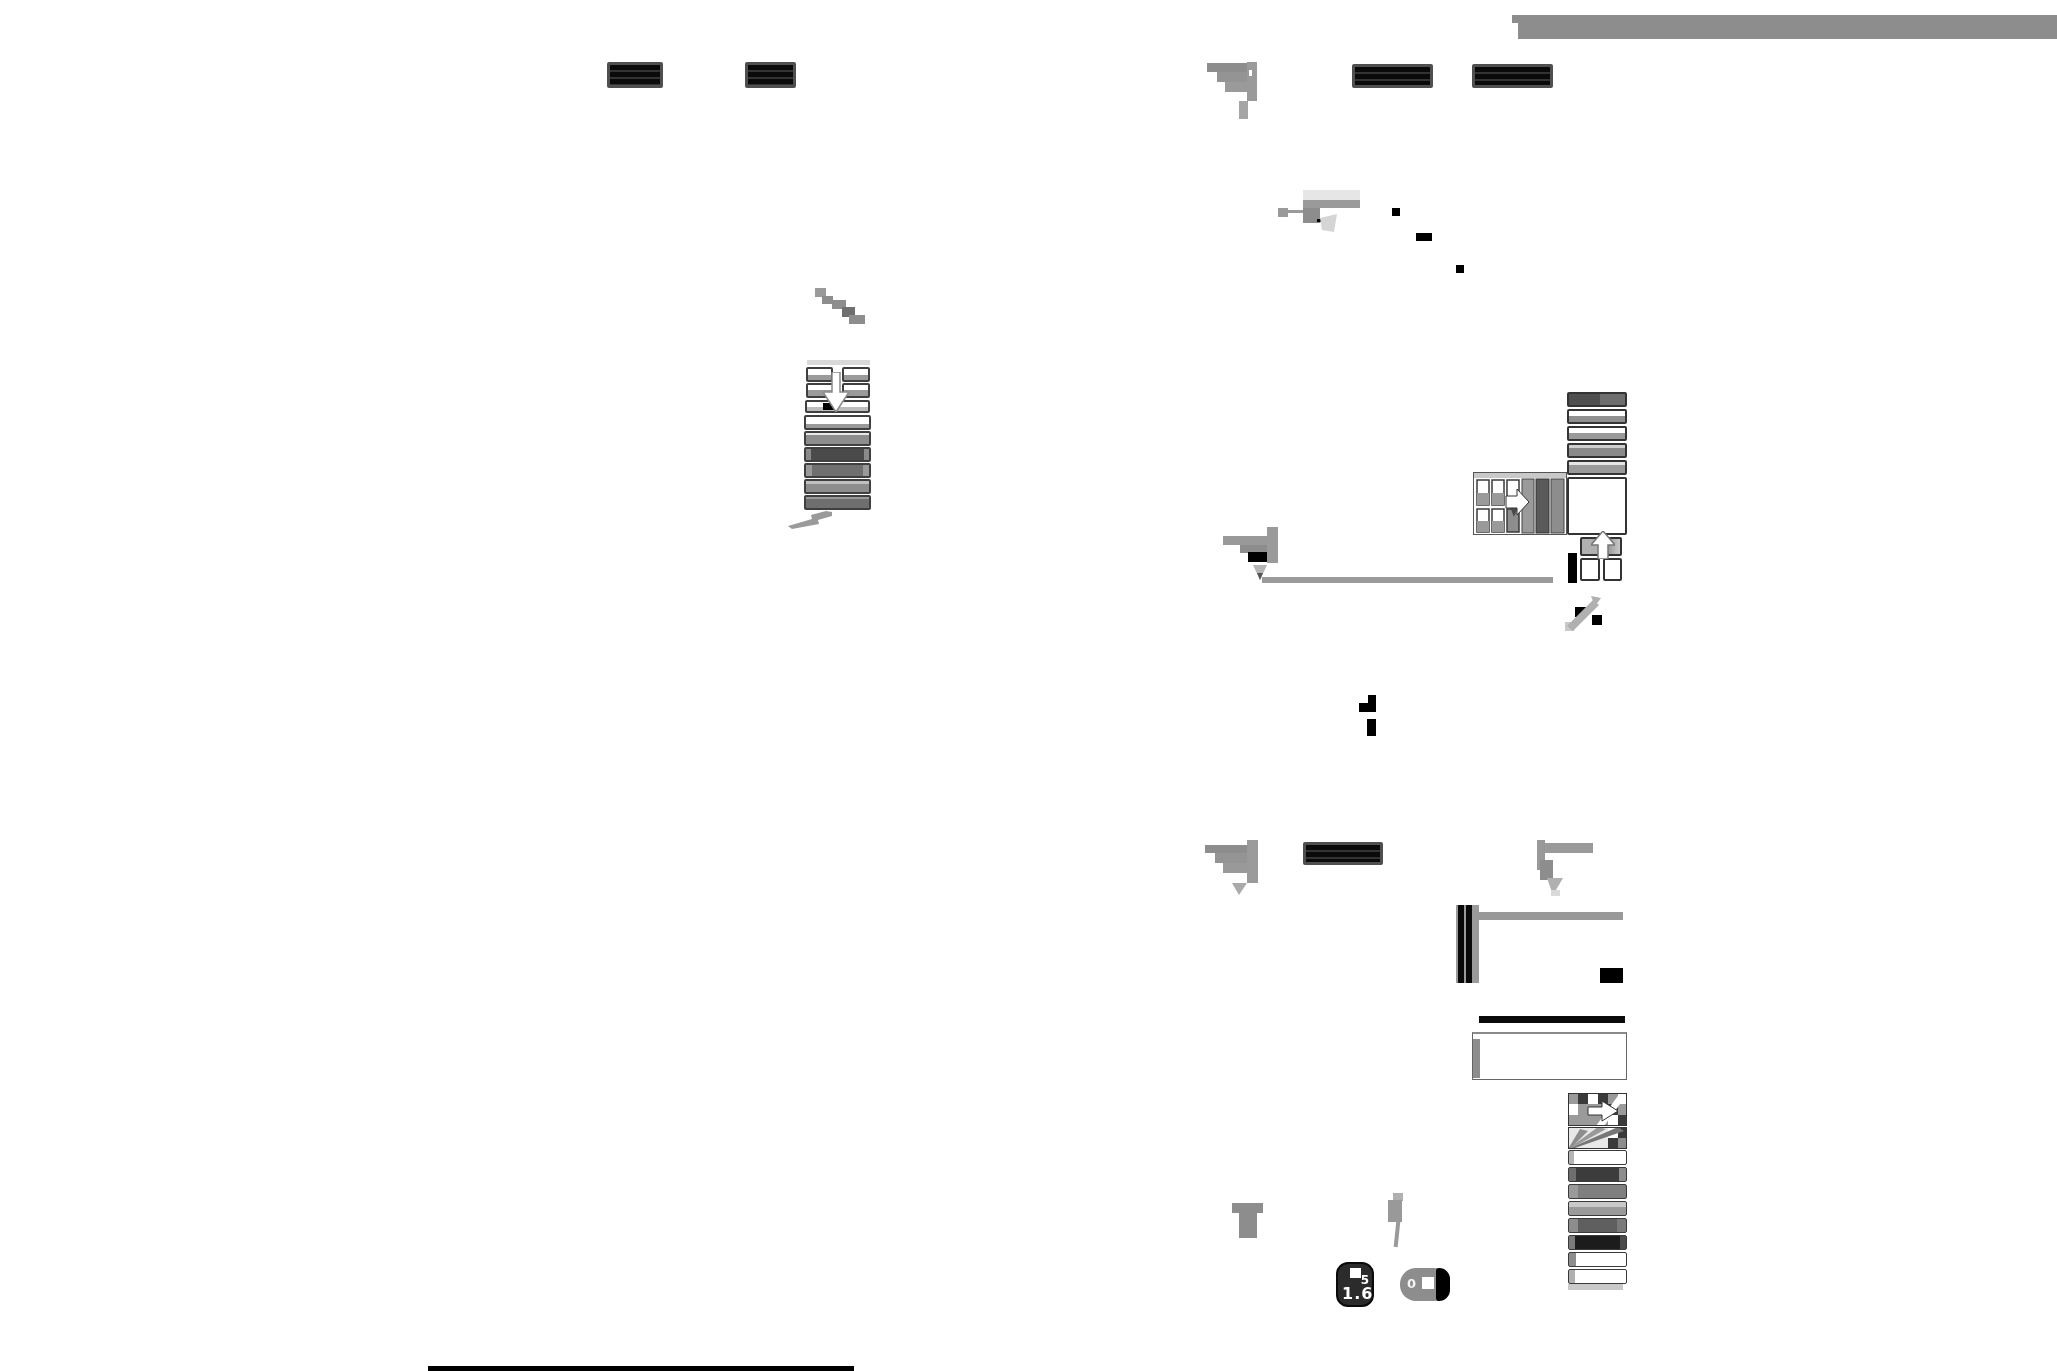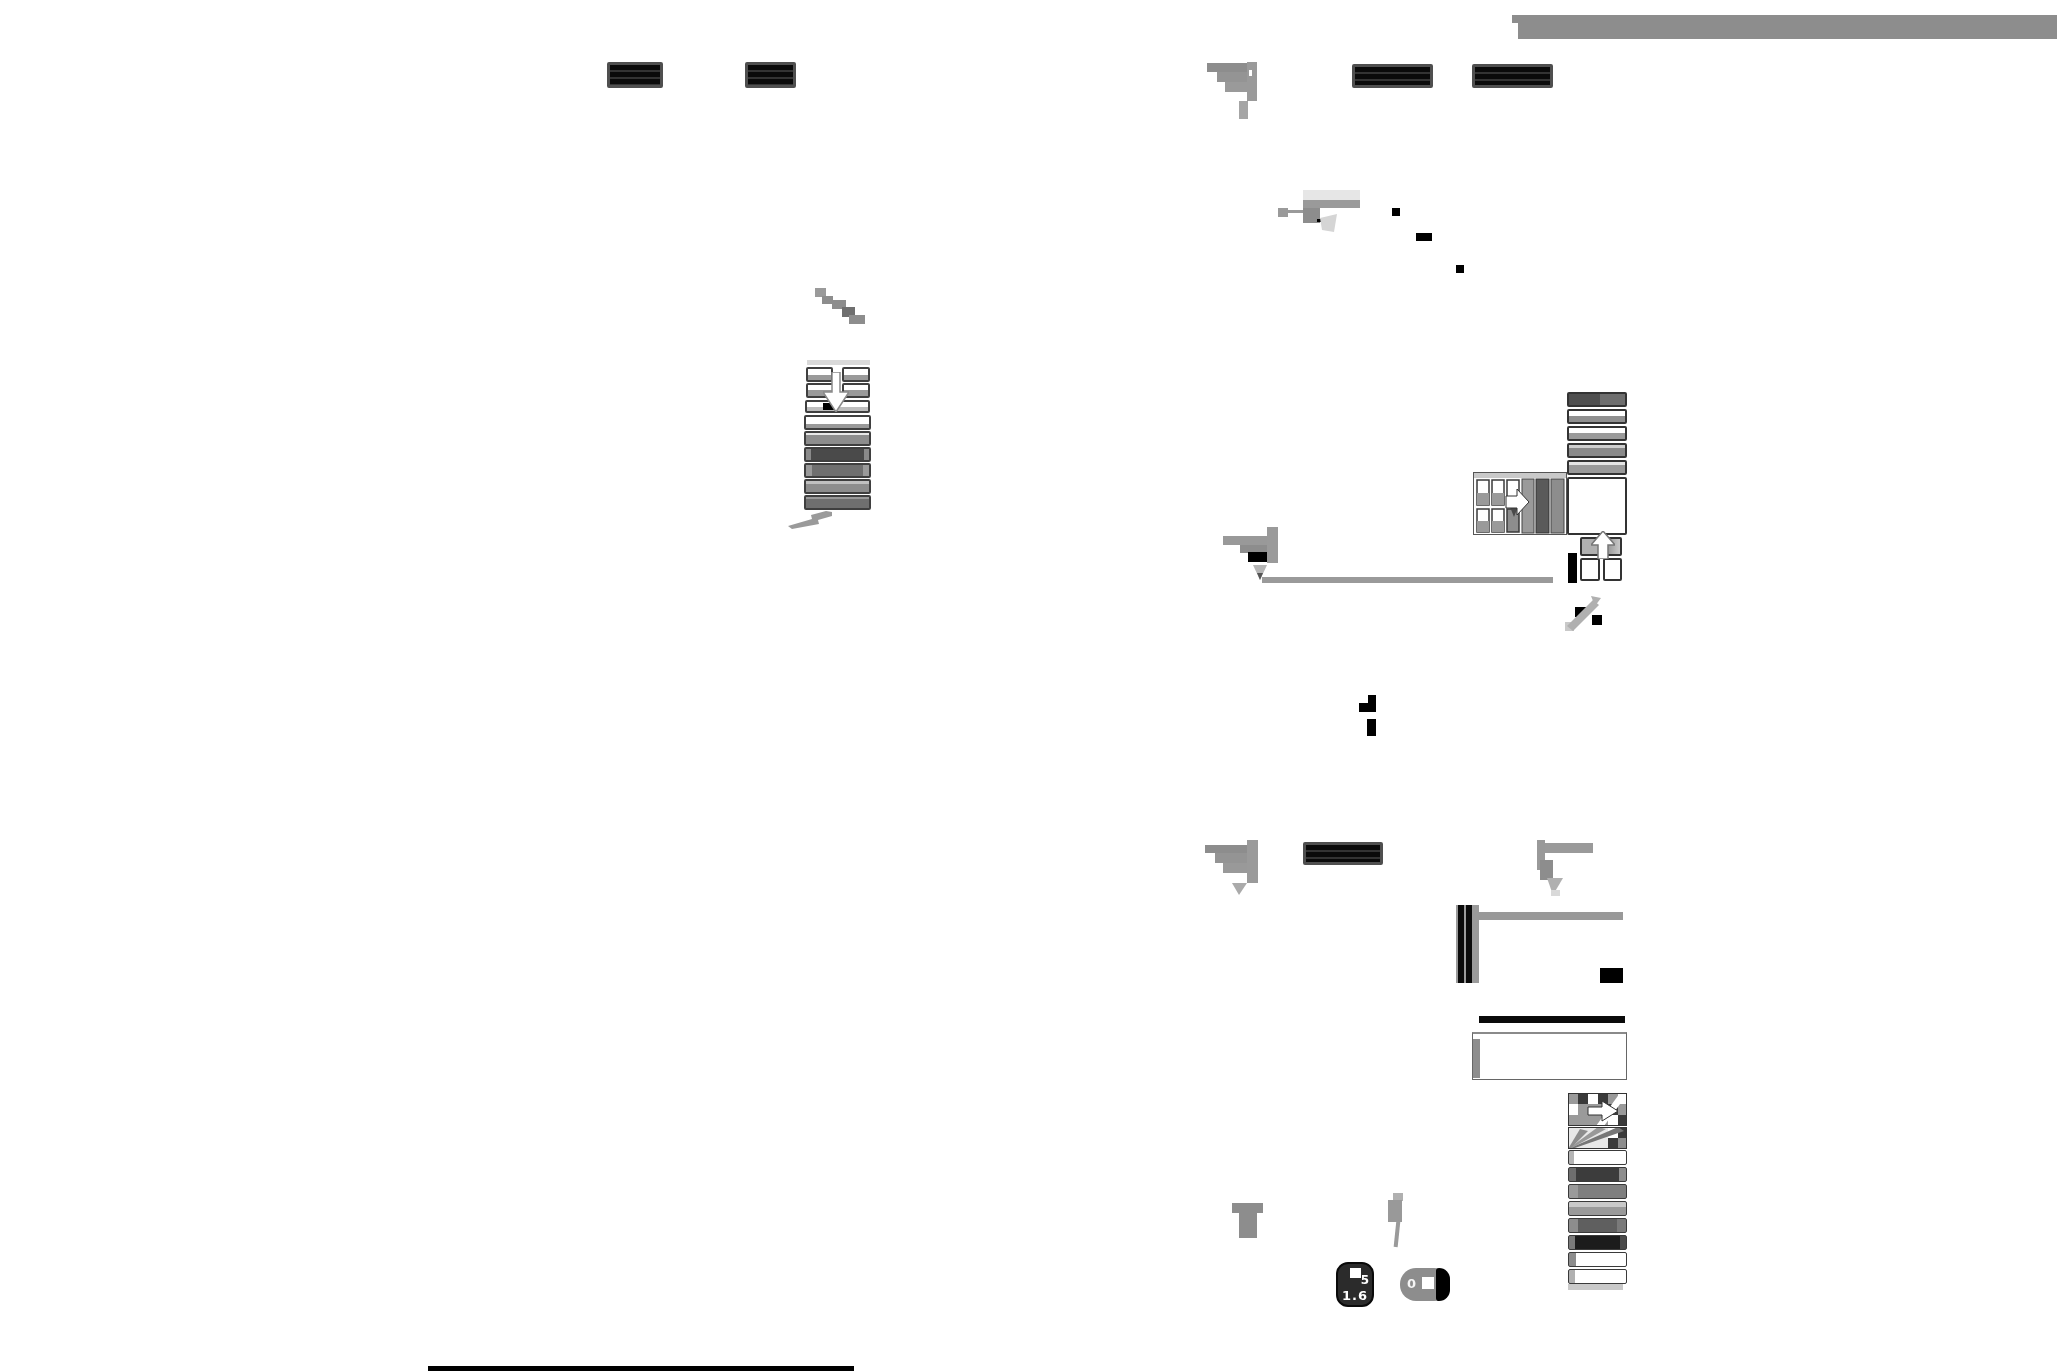--- a/index.html
+++ b/index.html
@@ -92,21 +92,21 @@
   .tshape-stem{position:absolute;left:1239px;top:1213px;width:18px;height:25px;background:#8d8d8d;}
   .wand{position:absolute;left:1388px;top:1193px;width:20px;height:55px;}
   .wand .head{position:absolute;left:5px;top:0;width:10px;height:8px;background:#b0b0b0;}
   .wand .body{position:absolute;left:0;top:7px;width:14px;height:22px;background:#999;}
   .wand .tail{position:absolute;left:7px;top:28px;width:4px;height:26px;background:#9a9a9a;transform:rotate(6deg);}
 
   .lens-front{position:absolute;left:1336px;top:1262px;width:38px;height:45px;background:#2b2b2b;
       border:2px solid #0a0a0a;border-radius:12px;box-sizing:border-box;color:#fff;}
   .lens-front .win{position:absolute;left:12px;top:4px;width:11px;height:10px;background:#fff;}
   .lens-front .v-top{position:absolute;right:3px;top:9px;font-size:12px;font-weight:bold;}
-  .lens-front .v-bottom{position:absolute;left:4px;bottom:2px;font-size:13px;font-weight:bold;letter-spacing:1px;}
+  .lens-front .v-bottom{position:absolute;left:4px;bottom:2px;font-size:16px;font-weight:bold;letter-spacing:1px;}
   .lens-side{position:absolute;left:1400px;top:1268px;width:50px;height:33px;background:#8d8d8d;
       border-radius:16px;color:#f5f5f5;}
   .lens-side .v{position:absolute;left:7px;top:8px;font-size:13px;font-weight:bold;}
   .lens-side .blob{position:absolute;left:22px;top:9px;width:12px;height:12px;background:#fff;}
   .lens-side .cap{position:absolute;left:36px;top:0;width:14px;height:33px;background:#000;
       border-radius:4px 14px 14px 4px;}
 
   
   .bottom-line{position:absolute;left:428px;top:1366px;width:426px;height:5px;background:#000;}
 </style>

